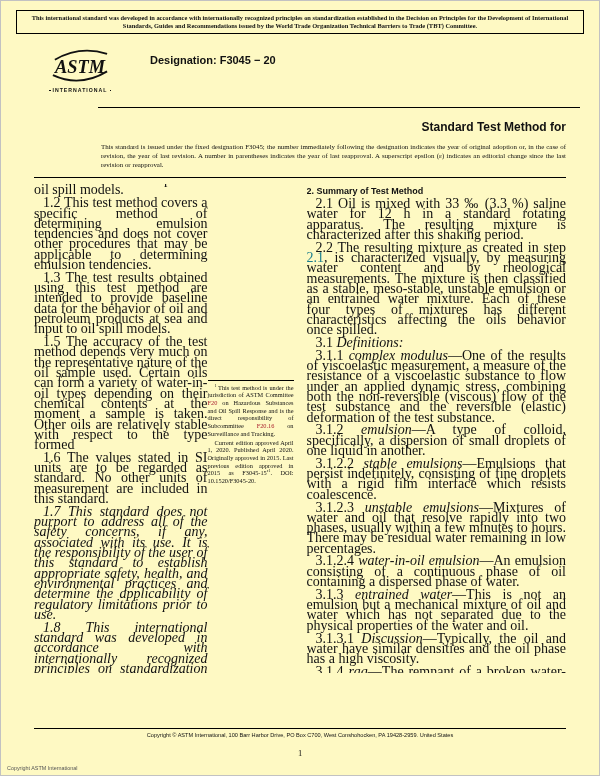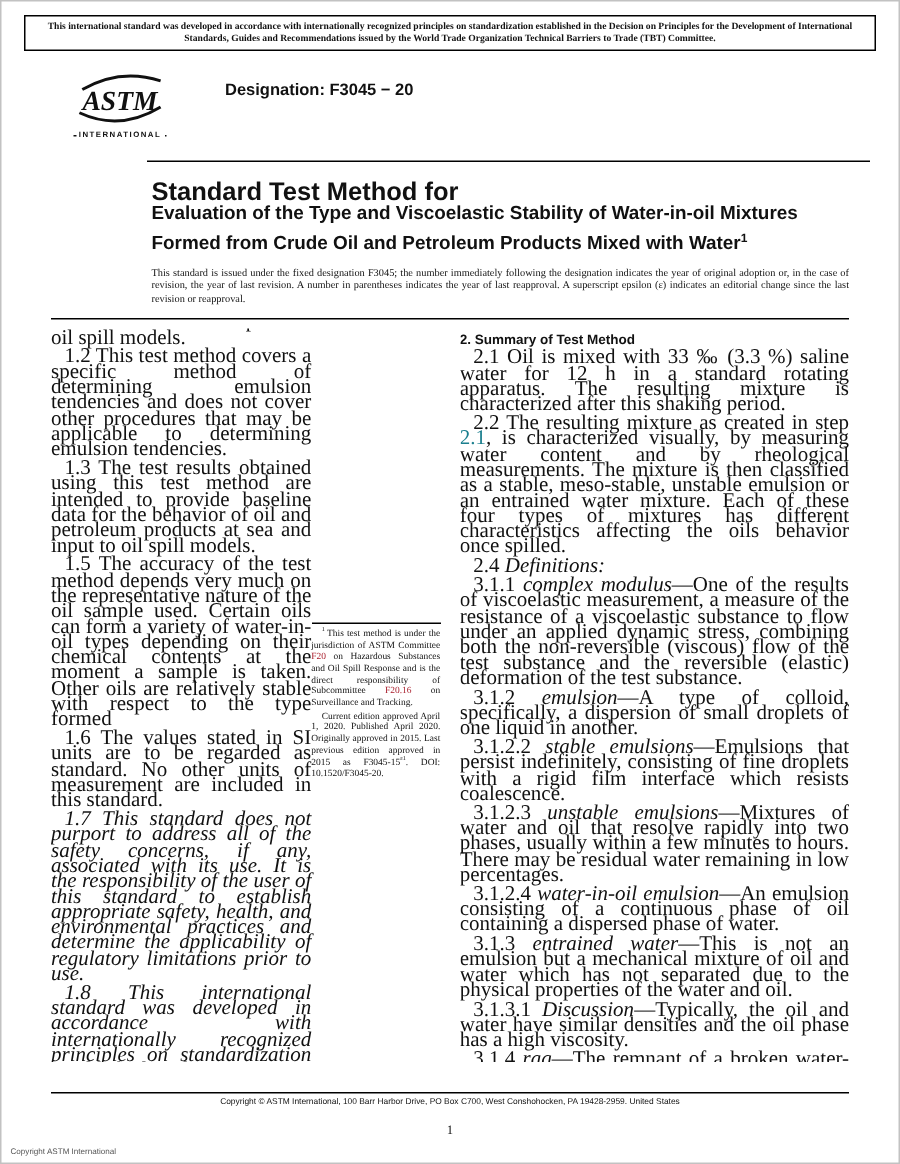--- a/index.html
+++ b/index.html
@@ -3,21 +3,21 @@
 <meta charset="utf-8">
 <style>
   :root{
     --ref-link:#1b7f8e;
     --committee-link:#a91e2c;
   }
   *{box-sizing:border-box; margin:0; padding:0;}
   html,body{background:#e9e9e9;}
   .page{
     width:600px; height:776px; margin:0 auto; position:relative;
-    background:#ffffff; border:1px solid #c2c2c2; overflow:hidden;
+    background:#fef9c3; border:1px solid #c2c2c2; overflow:hidden;
     padding:0 33px; color:#111;
     font-family:"Liberation Serif", serif;
   }
   
   .banner{
     margin:9px -18px 0 -18px;
     border:1px solid #000;
     padding:3px 10px;
     font-size:6.4px; line-height:8.2px;
     font-weight:bold; text-align:center;
@@ -33,21 +33,21 @@
   }
   .logo-sub::before,.logo-sub::after{content:""; flex:1; border-top:1px solid #111;}
   .designation{
     position:absolute; left:80px; top:8px;
     font-family:"Liberation Sans", sans-serif;
     font-size:11px; font-weight:bold;padding-left:36px;
   }
   .header-rule{position:absolute; left:64px; right:-14px; bottom:2px; border-top:1px solid #000;}
   
   .title-block{margin:10px 0 0 67px; font-family:"Liberation Sans", sans-serif; font-weight:bold;}
-  .title-intro{font-size:17px; line-height:15px;}
+  .title-intro{font-size:12px; line-height:15px;text-align:right;}
   .title-main{font-size:12.6px; line-height:15.5px;}
   .title-main sup{font-size:8px;}
   .issuance{
     margin:8px 0 0 67px;
     font-size:6.9px; line-height:8.6px; text-align:justify;
   }
   .body-rule{border-top:1px solid #000; margin-top:8px;}
   
   .columns{display:flex; gap:13px; margin-top:6px; height:489px;}
   .col{flex:1; min-width:0; overflow:hidden;}
@@ -102,21 +102,20 @@
         <text x="60" y="54" font-size="38" font-style="italic" font-weight="bold" fill="#111" text-anchor="middle" font-family="Liberation Serif, serif">ASTM</text>
       </svg>
       <div class="logo-sub">INTERNATIONAL</div>
     </div>
     <div class="designation">Designation: F3045 − 20</div>
     <div class="header-rule"></div>
   </div>
 
   <div class="title-block">
     <div class="title-intro">Standard Test Method for</div>
-    <div class="title-main"><span>Evaluation of the Type and Viscoelastic Stability of Water-in-oil Mixtures Formed from Crude Oil and Petroleum Products Mixed with Water</span><sup>1</sup></div>
   </div>
 
   <div class="issuance">This standard is issued under the fixed designation F3045; the number immediately following the designation indicates the year of original adoption or, in the case of revision, the year of last revision. A number in parentheses indicates the year of last reapproval. A superscript epsilon (ε) indicates an editorial change since the last revision or reapproval.</div>
 
   <div class="body-rule"></div>
 
   <div class="columns">
     <div class="col col-left">
       <div id="left-sections">
           <h2 class="sec-heading">1. Scope</h2>
@@ -134,21 +133,21 @@
             <p class="fn-para"><span class="seg-sup">1 </span><span class="seg-n">This test method is under the jurisdiction of ASTM Committee </span><span class="seg-lr">F20</span><span class="seg-n"> on Hazardous Substances and Oil Spill Response and is the direct responsibility of Subcommittee </span><span class="seg-lr">F20.16</span><span class="seg-n"> on Surveillance and Tracking.</span></p>
             <p class="fn-para"><span class="seg-n">Current edition approved April 1, 2020. Published April 2020. Originally approved in 2015. Last previous edition approved in 2015 as F3045-15</span><span class="seg-sup">ε1</span><span class="seg-n">. DOI: 10.1520/F3045-20.</span></p>
           </div>
       </div>
     </div>
     <div class="col">
       <div id="right-sections">
           <h2 class="sec-heading">2. Summary of Test Method</h2>
           <p class="body-para"><span class="seg-n">2.1 Oil is mixed with 33 ‰ (3.3 %) saline water for 12 h in a standard rotating apparatus. The resulting mixture is characterized after this shaking period.</span></p>
           <p class="body-para"><span class="seg-n">2.2 The resulting mixture as created in step </span><span class="seg-lb">2.1</span><span class="seg-n">, is characterized visually, by measuring water content and by rheological measurements. The mixture is then classified as a stable, meso-stable, unstable emulsion or an entrained water mixture. Each of these four types of mixtures has different characteristics affecting the oils behavior once spilled.</span></p>
-          <p class="body-para"><span class="seg-n">2.4 </span><span class="seg-i">Definitions:</span></p>
+          <p class="body-para"><span class="seg-n">3.1 </span><span class="seg-i">Definitions:</span></p>
           <p class="body-para"><span class="seg-n">3.1.1 </span><span class="seg-i">complex modulus</span><span class="seg-n">—One of the results of viscoelastic measurement, a measure of the resistance of a viscoelastic substance to flow under an applied dynamic stress, combining both the non-reversible (viscous) flow of the test substance and the reversible (elastic) deformation of the test substance.</span></p>
           <p class="body-para"><span class="seg-n">3.1.2 </span><span class="seg-i">emulsion</span><span class="seg-n">—A type of colloid, specifically, a dispersion of small droplets of one liquid in another.</span></p>
           <p class="body-para"><span class="seg-n">3.1.2.2 </span><span class="seg-i">stable emulsions</span><span class="seg-n">—Emulsions that persist indefinitely, consisting of fine droplets with a rigid film interface which resists coalescence.</span></p>
           <p class="body-para"><span class="seg-n">3.1.2.3 </span><span class="seg-i">unstable emulsions</span><span class="seg-n">—Mixtures of water and oil that resolve rapidly into two phases, usually within a few minutes to hours. There may be residual water remaining in low percentages.</span></p>
           <p class="body-para"><span class="seg-n">3.1.2.4 </span><span class="seg-i">water-in-oil emulsion</span><span class="seg-n">—An emulsion consisting of a continuous phase of oil containing a dispersed phase of water.</span></p>
           <p class="body-para"><span class="seg-n">3.1.3 </span><span class="seg-i">entrained water</span><span class="seg-n">—This is not an emulsion but a mechanical mixture of oil and water which has not separated due to the physical properties of the water and oil.</span></p>
           <p class="body-para"><span class="seg-n">3.1.3.1 </span><span class="seg-i">Discussion</span><span class="seg-n">—Typically, the oil and water have similar densities and the oil phase has a high viscosity.</span></p>
           <p class="body-para"><span class="seg-n">3.1.4 </span><span class="seg-i">rag</span><span class="seg-n">—The remnant of a broken water-in-oil physical.</span></p>
         </div>
     </div>

